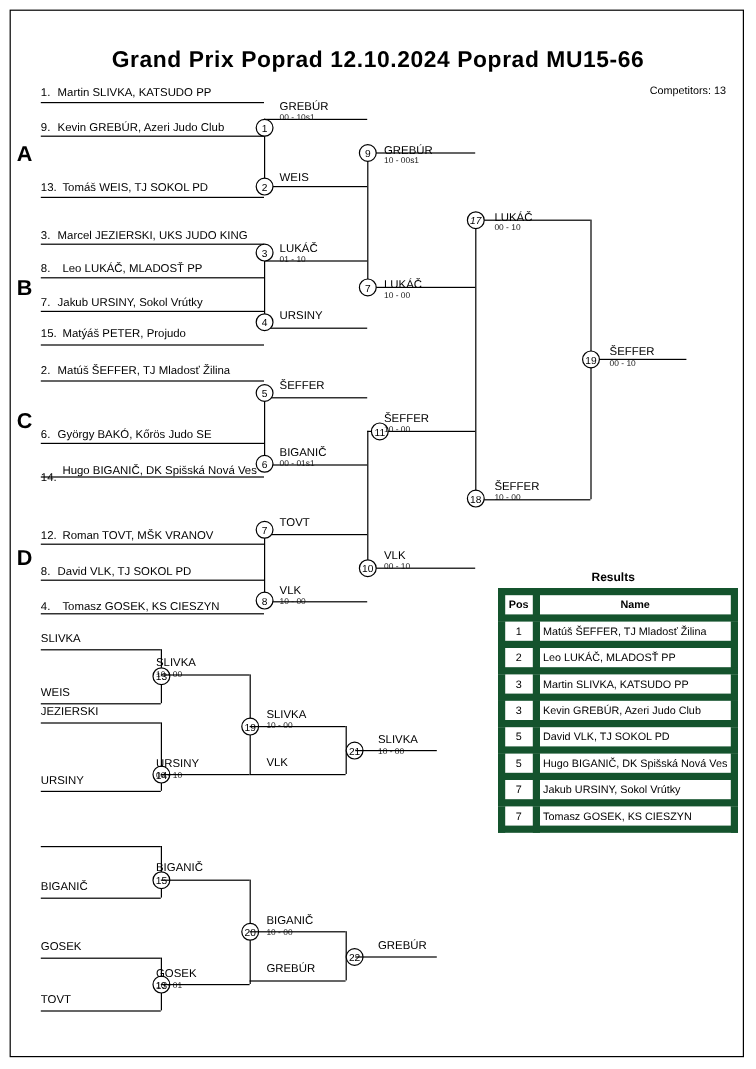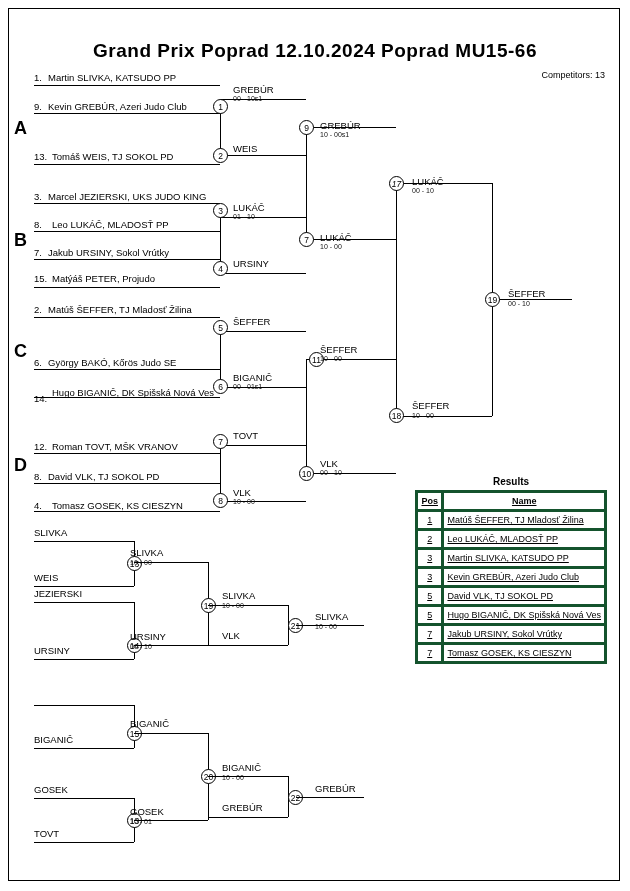--- a/index.html
+++ b/index.html
@@ -49,21 +49,21 @@
   .results{
     position:absolute;left:415px;top:476px;width:192px;
   }
   .results .rtitle{
     text-align:center;font-size:10px;font-weight:bold;margin-bottom:3px;
   }
   table.rt{
     border-collapse:collapse;width:192px;font-size:9px;background:#fff;
   }
   table.rt th,table.rt td{
-    border:3px solid #14532d;padding:1px 3px;height:14px;text-decoration:underline;
+    border:6px solid #14532d;padding:1px 3px;height:14px;
   }
   table.rt th{font-weight:bold;text-align:center;}
   table.rt td.pos{width:26px;text-align:center;}
   table.rt td.nme{text-align:left;white-space:nowrap;overflow:hidden;}
 </style>
 </head>
 <body>
 
 <div id="sheet">
 

